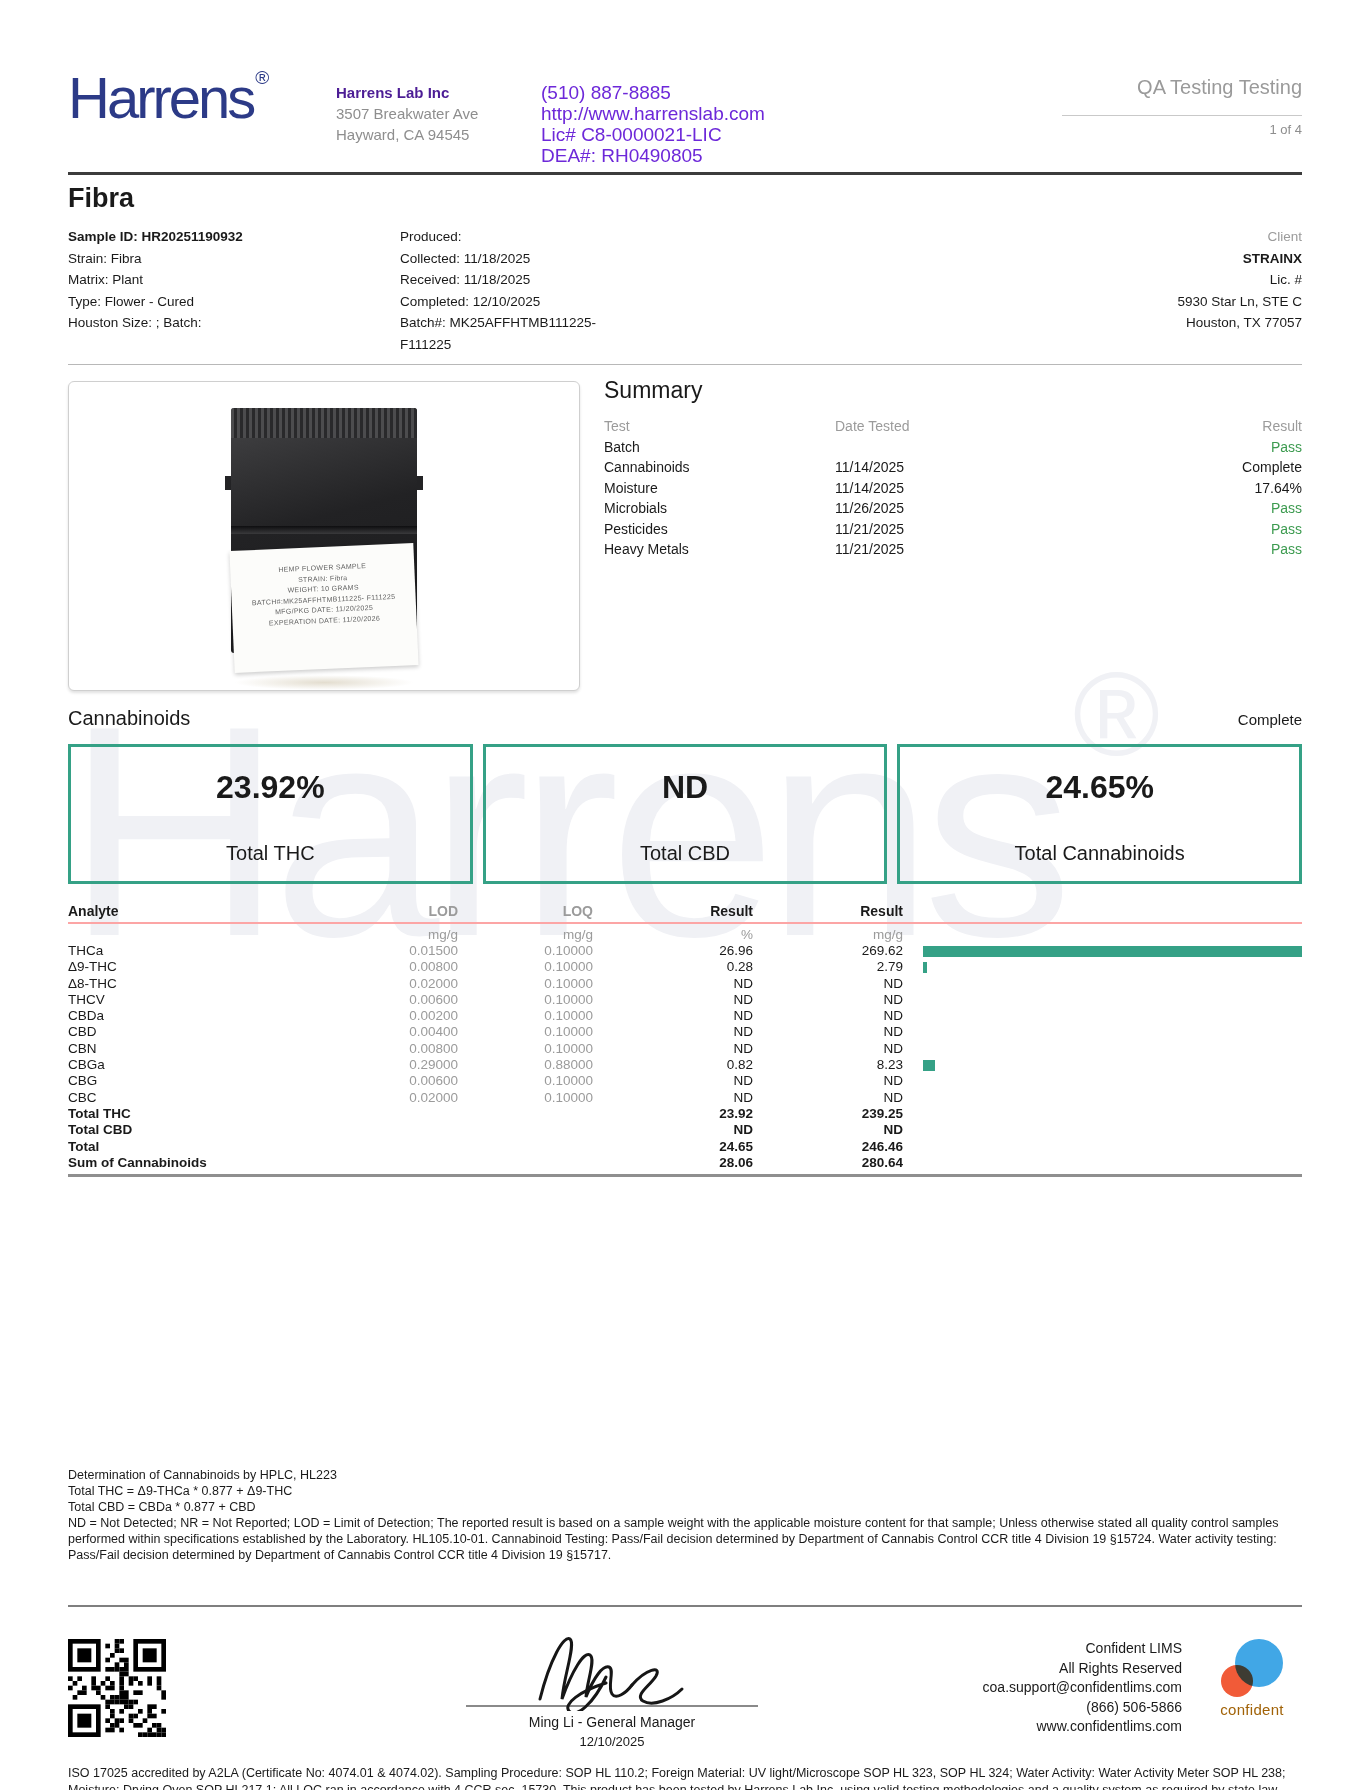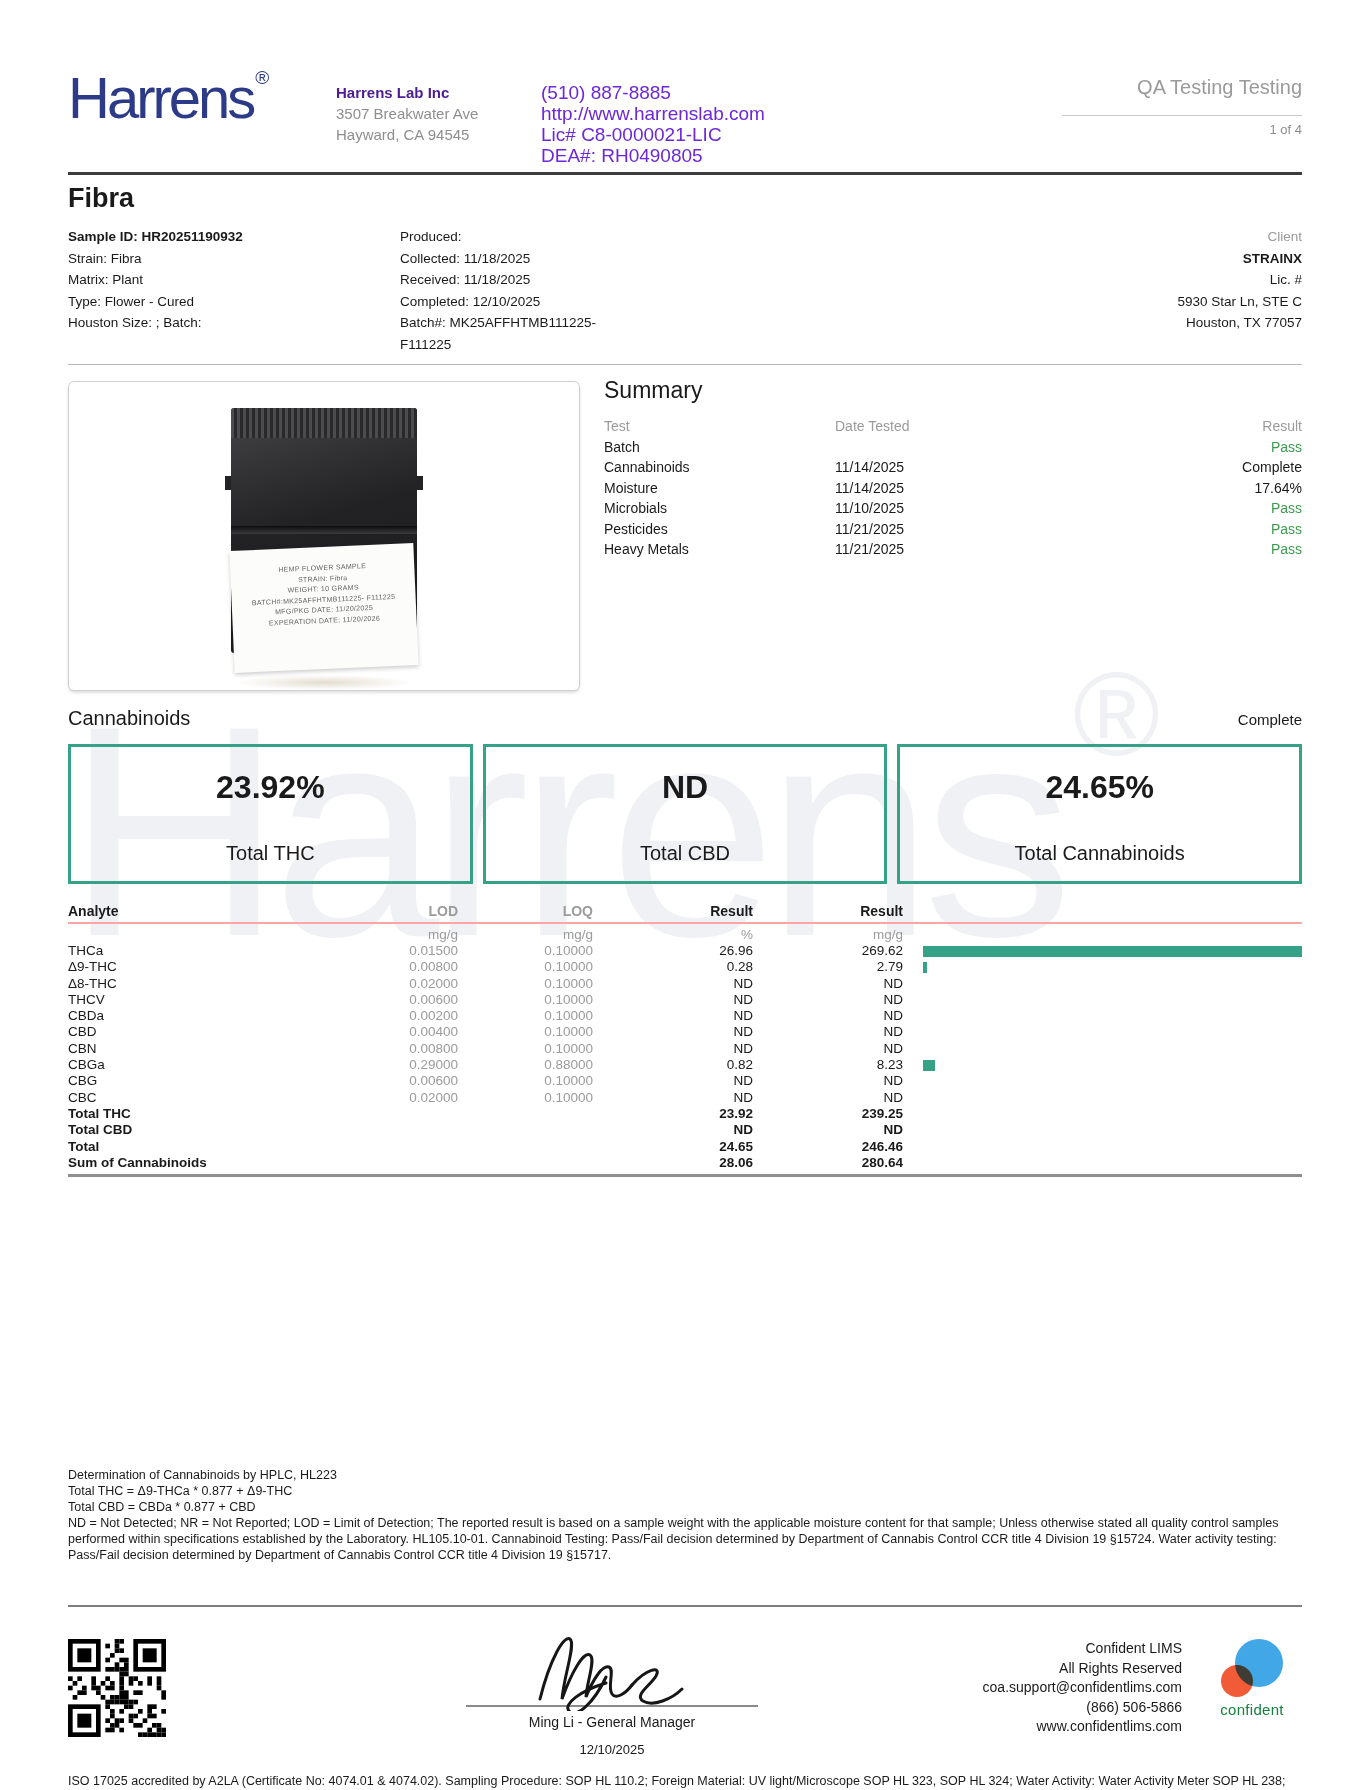--- a/index.html
+++ b/index.html
@@ -84,27 +84,27 @@
   .footnotes { margin-top:290px; font-size:12.5px; line-height:16px; }
   .foot-rule { border-top:2px solid #7f7f7f; margin-top:42px; }
 
   
   .footer { display:flex; margin-top:32px; align-items:flex-start; }
   .qr { width:98px; height:98px; }
   .sig-block { width:292px; margin-left:300px; text-align:center; }
   .sig-svg { display:block; margin:-14px auto 0; }
   .sig-line { border-top:2px solid #8a8a8a; margin-top:-6px; }
   .sig-name { font-size:14px; margin-top:7px; }
-  .sig-date { font-size:13px; margin-top:12px; }
+  .sig-date { font-size:13px; margin-top:4px; }
   .lims-block { margin-left:auto; text-align:right; font-size:14px; line-height:19.5px; }
   .conf-logo { width:100px; margin-left:20px; text-align:center; }
   .conf-circles { position:relative; width:62px; height:58px; margin:0 auto; }
   .c-blue { position:absolute; right:0; top:0; width:48px; height:48px; border-radius:50%; background:#41a7e6; }
   .c-orange { position:absolute; left:0; bottom:0; width:32px; height:32px; border-radius:50%; background:#f15b38; mix-blend-mode:multiply; }
-  .conf-word { font-size:15px; color:#15803d; margin-top:4px; letter-spacing:.3px; }
+  .conf-word { font-size:15px; color:#a16207; margin-top:4px; letter-spacing:.3px; }
 
   .accreditation { margin-top:16px; font-size:12.5px; line-height:17px; }
 </style>
 </head>
 <body>
 
 <div class="page">
 
   <div class="watermark"><span>Harrens</span><sup>®</sup></div>
 
@@ -194,21 +194,21 @@
             <div class="sum-d">11/14/2025</div>
             <div class="sum-r sum-result" data-status="neutral">Complete</div>
           </div>
           <div class="sum-row">
             <div class="sum-t">Moisture</div>
             <div class="sum-d">11/14/2025</div>
             <div class="sum-r sum-result" data-status="neutral">17.64%</div>
           </div>
           <div class="sum-row">
             <div class="sum-t">Microbials</div>
-            <div class="sum-d">11/10/2025</div>
+            <div class="sum-d">11/26/2025</div>
             <div class="sum-r sum-result" data-status="pass">Pass</div>
           </div>
           <div class="sum-row">
             <div class="sum-t">Pesticides</div>
             <div class="sum-d">11/21/2025</div>
             <div class="sum-r sum-result" data-status="pass">Pass</div>
           </div>
           <div class="sum-row">
             <div class="sum-t">Heavy Metals</div>
             <div class="sum-d">11/21/2025</div>

